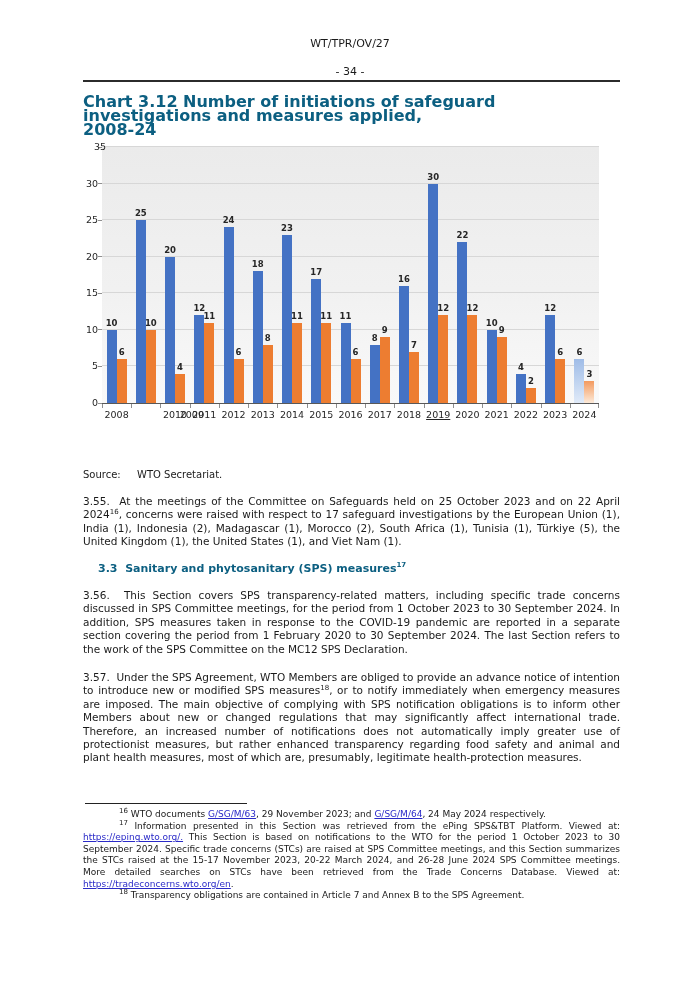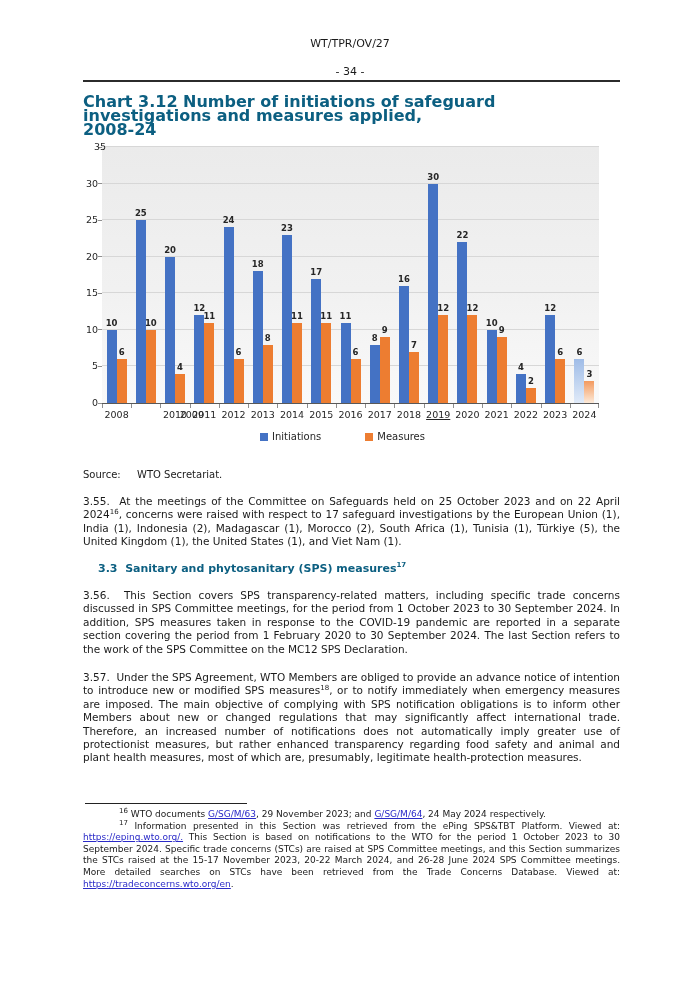--- a/index.html
+++ b/index.html
@@ -172,30 +172,20 @@
         <div class="xlab" style="left: 233.882px; width: 29.2353px;">2016</div>
         <div class="xlab" style="left: 263.118px; width: 29.2353px;">2017</div>
         <div class="xlab" style="left: 292.353px; width: 29.2353px;">2018</div>
         <div class="xlab" style="left: 321.588px; width: 29.2353px; text-decoration: underline;">2019</div>
         <div class="xlab" style="left: 350.824px; width: 29.2353px;">2020</div>
         <div class="xlab" style="left: 380.059px; width: 29.2353px;">2021</div>
         <div class="xlab" style="left: 409.294px; width: 29.2353px;">2022</div>
         <div class="xlab" style="left: 438.529px; width: 29.2353px;">2023</div>
         <div class="xlab" style="left: 467.765px; width: 29.2353px;">2024</div>
       </div>
-    <div class="legend">
-      <div class="legend-item">
-        <span class="swatch" style="background: rgb(68, 114, 196);"></span>
-        <span>Initiations</span>
-      </div>
-      <div class="legend-item">
-        <span class="swatch" style="background: rgb(237, 125, 49);"></span>
-        <span>Measures</span>
-      </div>
-    </div>
   <div class="ylab" style="position: absolute; top: 258px; left: 0px; width: 18px;">0</div>
       <div class="ylab" style="position: absolute; top: 221.429px; left: 0px; width: 18px;">5</div>
       <div class="ylab" style="position: absolute; top: 184.857px; left: 0px; width: 18px;">10</div>
       <div class="ylab" style="position: absolute; top: 148.286px; left: 0px; width: 18px;">15</div>
       <div class="ylab" style="position: absolute; top: 111.714px; left: 0px; width: 18px;">20</div>
       <div class="ylab" style="position: absolute; top: 75.1429px; left: 0px; width: 18px;">25</div>
       <div class="ylab" style="position: absolute; top: 38.5714px; left: 0px; width: 18px;">30</div>
       <div class="ylab" style="position: absolute; top: 2px; left: 8px; width: 18px;">35</div>
     </div>
 
@@ -208,15 +198,16 @@
   <div class="section-heading" style="top:562px;">3.3&nbsp; Sanitary and phytosanitary (SPS) measures<sup>17</sup></div>
 
   <div class="para" style="top:589px;">3.56.&nbsp; This Section covers SPS transparency-related matters, including specific trade concerns discussed in SPS Committee meetings, for the period from 1 October 2023 to 30 September 2024. In addition, SPS measures taken in response to the COVID-19 pandemic are reported in a separate section covering the period from 1 February 2020 to 30 September 2024. The last Section refers to the work of the SPS Committee on the MC12 SPS Declaration.</div>
 
   <div class="para" style="top:671px;">3.57.&nbsp; Under the SPS Agreement, WTO Members are obliged to provide an advance notice of intention to introduce new or modified SPS measures<sup>18</sup>, or to notify immediately when emergency measures are imposed. The main objective of complying with SPS notification obligations is to inform other Members about new or changed regulations that may significantly affect international trade. Therefore, an increased number of notifications does not automatically imply greater use of protectionist measures, but rather enhanced transparency regarding food safety and animal and plant health measures, most of which are, presumably, legitimate health-protection measures.</div>
 
   <div class="fn-rule"></div>
   <div class="footnotes">
     <p class="footnote"><sup>16</sup> WTO documents <a class="doclink">G/SG/M/63</a>, 29 November 2023; and <a class="doclink">G/SG/M/64</a>, 24 May 2024 respectively.</p>
     <p class="footnote"><sup>17</sup> Information presented in this Section was retrieved from the ePing SPS&amp;TBT Platform. Viewed at: <a class="doclink">https://eping.wto.org/.</a> This Section is based on notifications to the WTO for the period 1 October 2023 to 30 September 2024. Specific trade concerns (STCs) are raised at SPS Committee meetings, and this Section summarizes the STCs raised at the 15-17 November 2023, 20-22 March 2024, and 26-28 June 2024 SPS Committee meetings. More detailed searches on STCs have been retrieved from the Trade Concerns Database. Viewed at: <a class="doclink">https://tradeconcerns.wto.org/en</a>.</p>
+    <p class="footnote"><sup>18</sup> Transparency obligations are contained in Article 7 and Annex B to the SPS Agreement.</p>
   </div>
 
 </div>
 
 </body></html>

